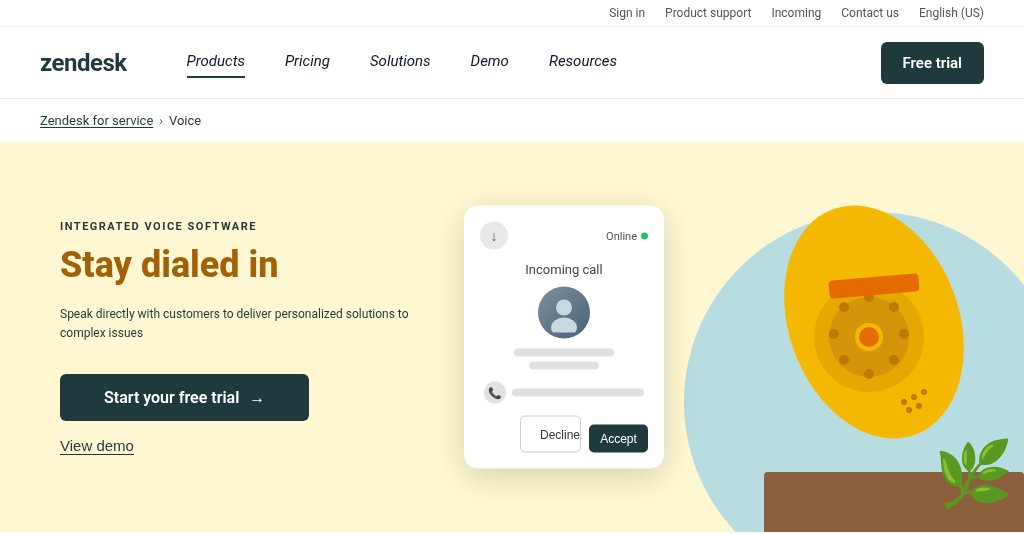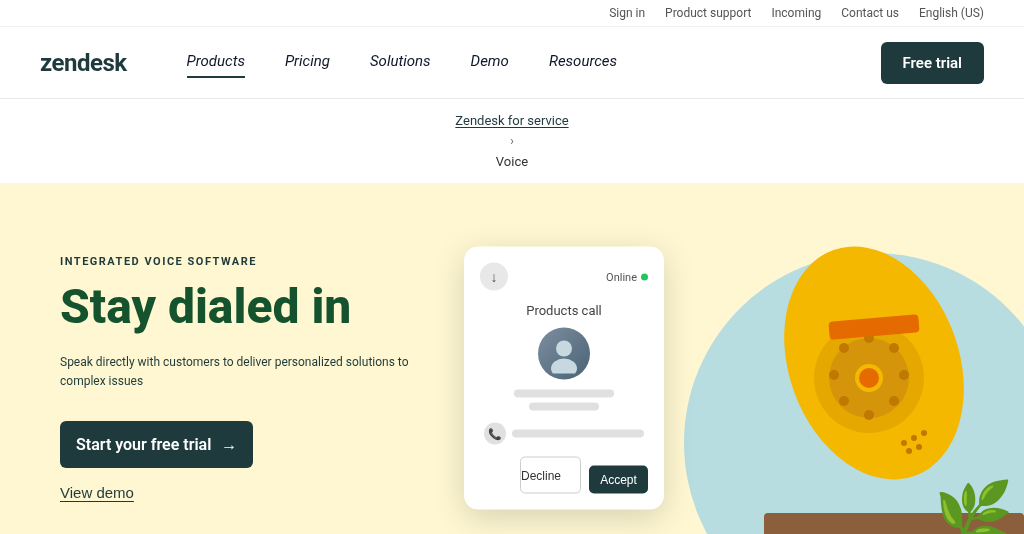--- a/index.html
+++ b/index.html
@@ -74,21 +74,20 @@
     }
 
     
     .breadcrumb {
       padding: 14px 40px;
       display: flex;
       align-items: center;
       gap: 6px;
       background: #fff;
       font-size: 13px;
-      flex-direction: column;
     }
     .breadcrumb-link {
       color: #1f3a3d;
       text-decoration: underline;
       text-underline-offset: 2px;
     }
     .breadcrumb-separator { color: #666; font-size: 12px; }
     .breadcrumb-current { color: #333; }
 
     
@@ -107,40 +106,40 @@
     }
     .hero-eyebrow {
       font-size: 11px;
       font-weight: 700;
       letter-spacing: 1.5px;
       color: #1f3a3d;
       text-transform: uppercase;
       margin-bottom: 14px;
     }
     .hero-title {
-      font-size: 48px;
+      font-size: 36px;
       font-weight: 800;
-      color: #14532d;
+      color: #a16207;
       line-height: 1.05;
       margin-bottom: 20px;
     }
     .hero-description {
       font-size: 12px;
       color: #1f3a3d;
       line-height: 1.6;
       margin-bottom: 30px;
       max-width: 360px;
     }
     .cta-primary {
       display: inline-flex;
       align-items: center;
       gap: 10px;
       background: #1f3a3d;
       color: #fff;
-      padding: 14px 16px;
+      padding: 14px 44px;
       border-radius: 6px;
       font-size: 16px;
       font-weight: 600;
       text-decoration: none;
       cursor: pointer;
       border: none;
       margin-bottom: 16px;
     }
     .cta-secondary {
       display: block;
@@ -281,21 +280,21 @@
     }
     .btn-decline {
       flex: 1;
       padding: 7px 0;
       border: 1px solid #ccc;
       border-radius: 5px;
       background: #fff;
       font-size: 12px;
       color: #333;
       cursor: pointer;
-      text-align: left;
+      text-align: right;
       margin-left: 40px;
     }
     .btn-accept {
       flex: 1;
       padding: 7px 0;
       border: none;
       border-radius: 5px;
       background: #1f3a3d;
       font-size: 12px;
       color: #fff;
@@ -382,21 +381,21 @@
     <div class="shelf"></div>
 
     <div class="phone-card">
       <div class="phone-card-header">
         <div class="download-btn">↓</div>
         <div class="online-indicator">
           <span>Online</span>
           <div class="online-dot"></div>
         </div>
       </div>
-      <p class="incoming-label">Products call</p>
+      <p class="incoming-label">Incoming call</p>
       <div class="caller-avatar">
         <svg viewBox="0 0 40 40" fill="none" xmlns="http://www.w3.org/2000/svg">
           <circle cx="20" cy="15" r="8" fill="#c8d8e0"></circle>
           <ellipse cx="20" cy="35" rx="13" ry="10" fill="#c8d8e0"></ellipse>
         </svg>
       </div>
       <div class="caller-lines">
         <div class="line-block" style="width:100px;"></div>
         <div class="line-block" style="width:70px;"></div>
       </div>

